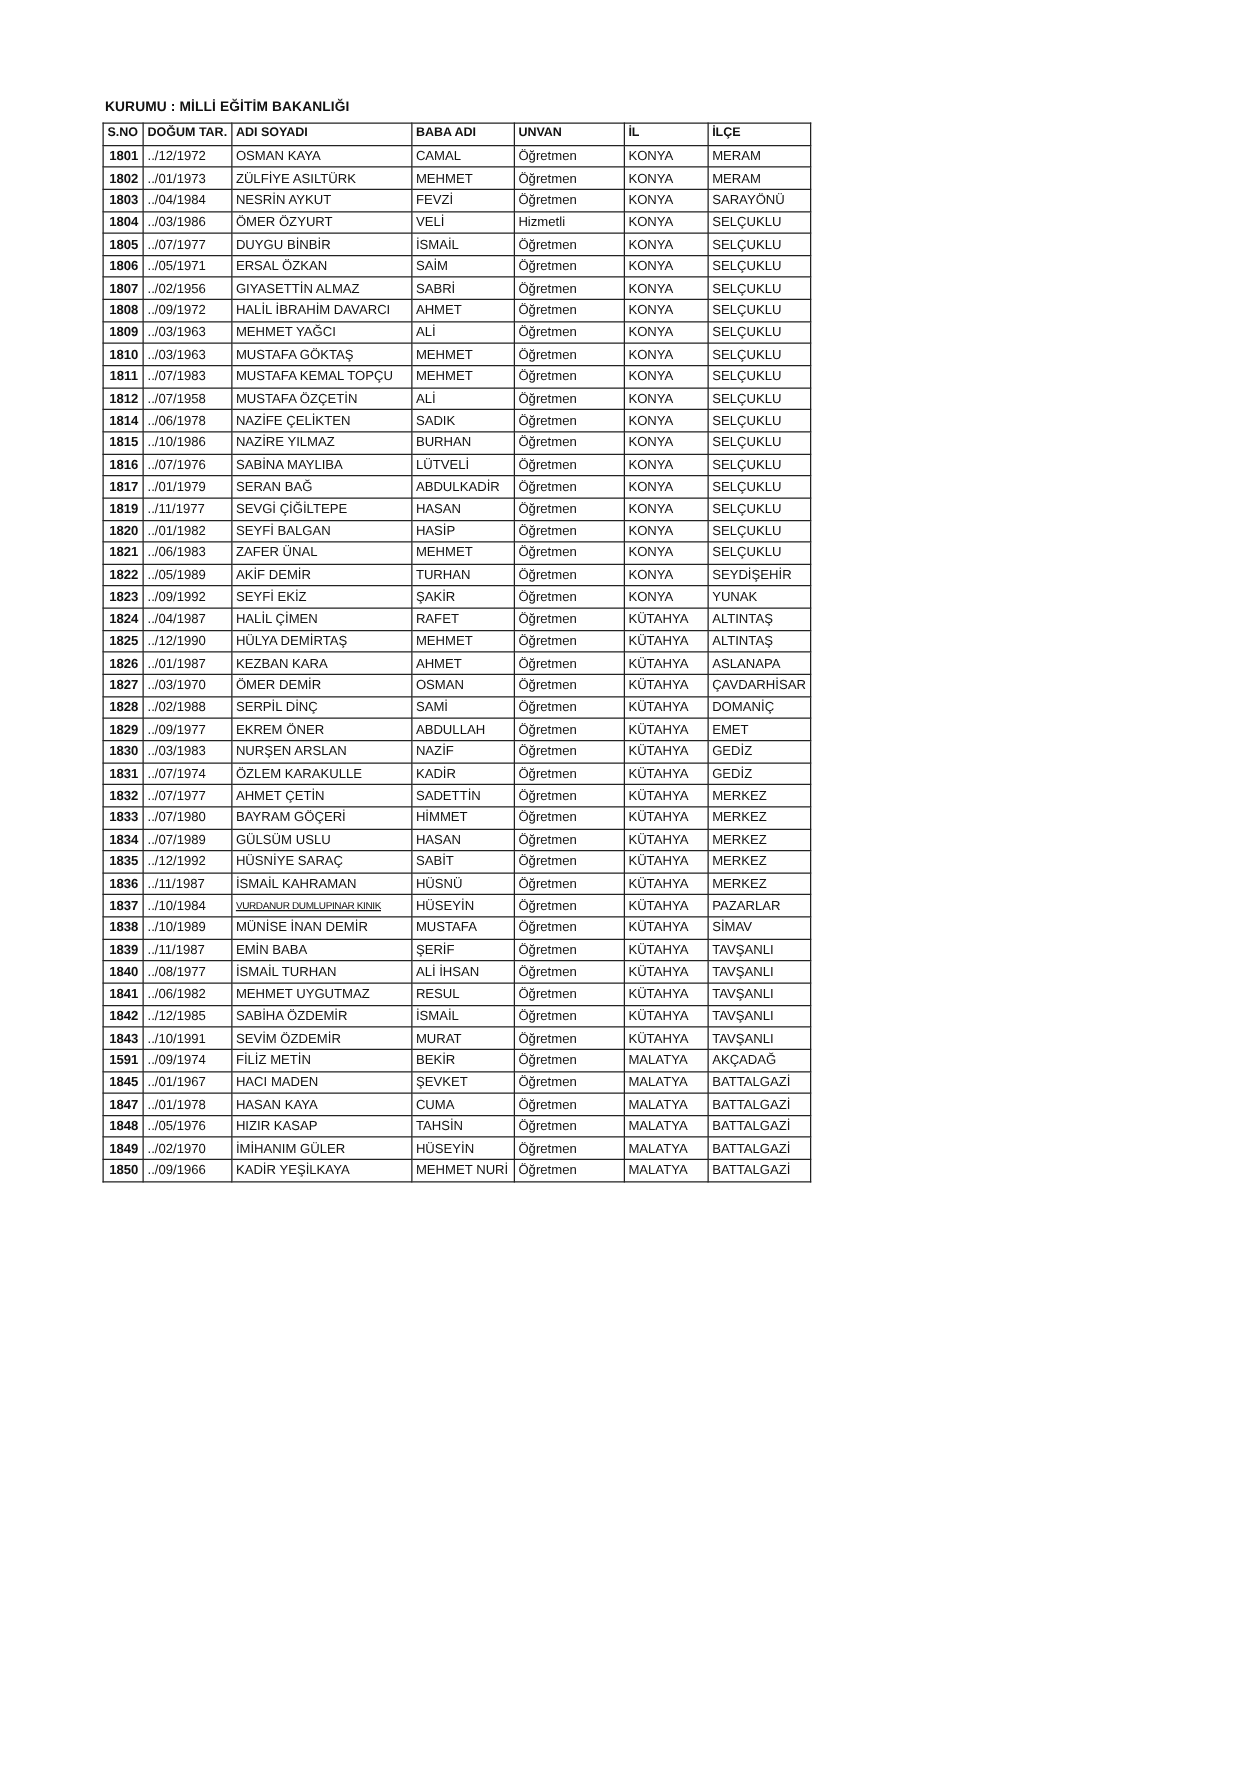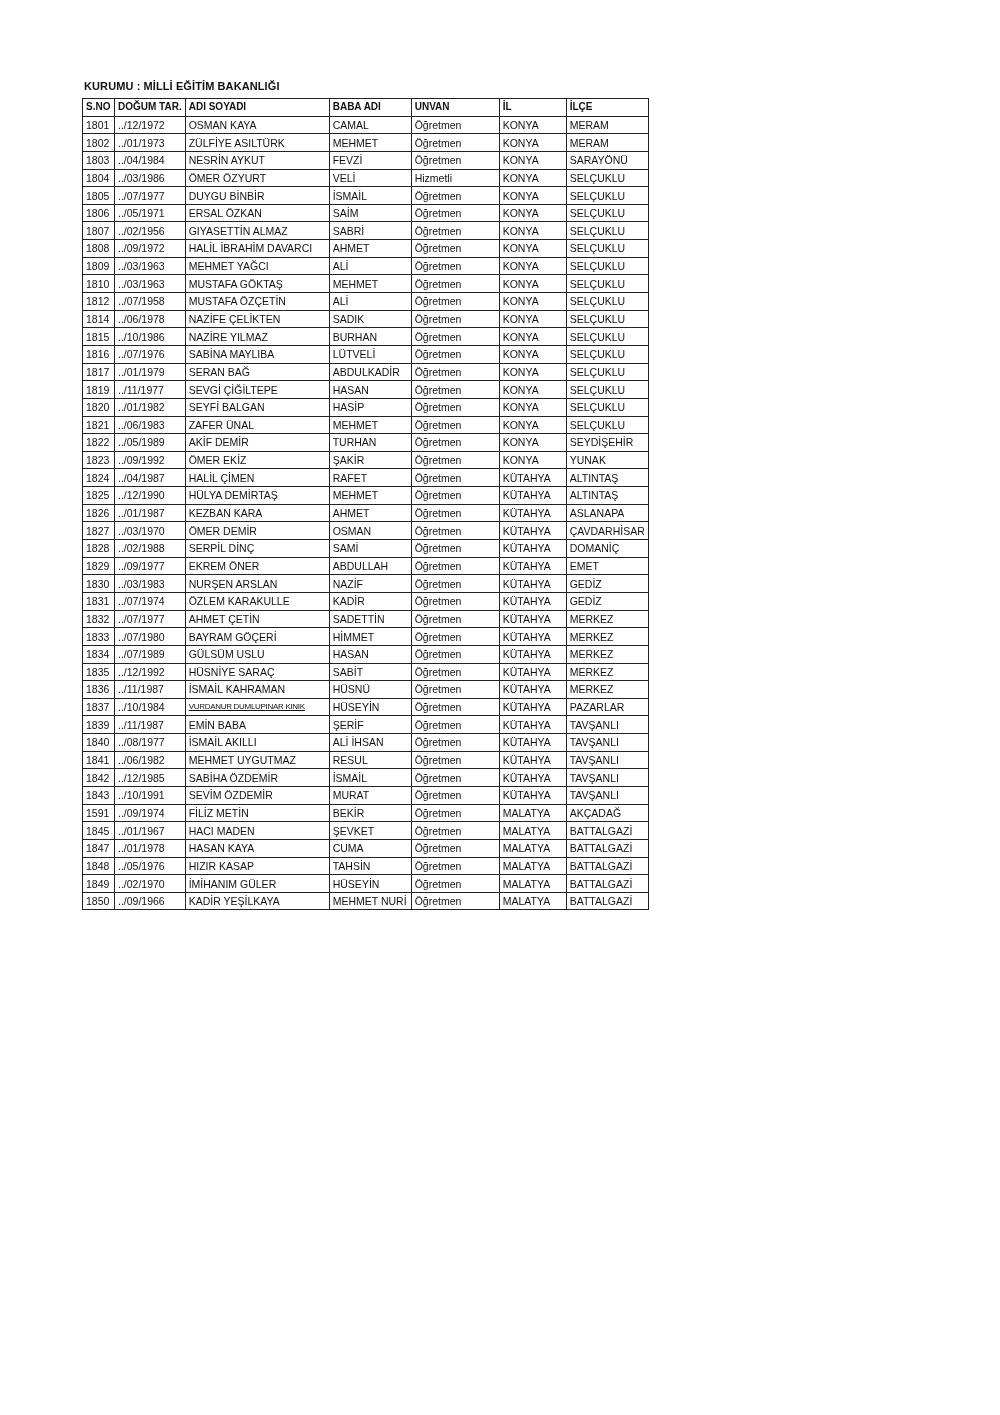--- a/index.html
+++ b/index.html
@@ -1,21 +1,21 @@
 <!DOCTYPE html>
 <html><head>
 <meta charset="utf-8">
 <style>
   html, body { margin:0; padding:0; background:#ffffff; }
   body { width:1000px; height:1415px; position:relative; overflow:hidden; font-family:"Liberation Sans", sans-serif; color:#111; }
   .title { position:absolute; left:84px; top:80px; font-size:11px; font-weight:bold; letter-spacing:0.1px; }
   table { position:absolute; left:82px; top:98px; border-collapse:collapse; font-size:10.5px; table-layout:fixed; }
   td, th { border:1px solid #222; padding:0 3px; height:16.65px; line-height:16px; white-space:nowrap; overflow:hidden; text-align:left; font-weight:normal; }
   th { font-weight:bold; font-size:10px; }
-  td.sno { text-align:left; padding-right:2px; }
+  td.sno { text-align:center; padding-right:2px;font-weight:bold; }
   col.c1 { width:32px; } col.c2 { width:66px; } col.c3 { width:144px; } col.c4 { width:82px; } col.c5 { width:88px; } col.c6 { width:67px; } col.c7 { width:82px; }
   td.small { font-size:8px; letter-spacing:-0.3px;text-decoration:underline; }
 </style>
 </head>
 <body>
 
 <div class="title">KURUMU : MİLLİ EĞİTİM BAKANLIĞI</div>
 
 <table>
   <colgroup>
@@ -123,20 +123,29 @@
       <tr>
         <td class="sno">1810</td>
         <td>../03/1963</td>
         <td>MUSTAFA GÖKTAŞ</td>
         <td>MEHMET</td>
         <td>Öğretmen</td>
         <td>KONYA</td>
         <td>SELÇUKLU</td>
       </tr>
       <tr>
+        <td class="sno">1811</td>
+        <td>../07/1983</td>
+        <td>MUSTAFA KEMAL TOPÇU</td>
+        <td>MEHMET</td>
+        <td>Öğretmen</td>
+        <td>KONYA</td>
+        <td>SELÇUKLU</td>
+      </tr>
+      <tr>
         <td class="sno">1812</td>
         <td>../07/1958</td>
         <td>MUSTAFA ÖZÇETİN</td>
         <td>ALİ</td>
         <td>Öğretmen</td>
         <td>KONYA</td>
         <td>SELÇUKLU</td>
       </tr>
       <tr>
         <td class="sno">1814</td>
@@ -206,21 +215,21 @@
         <td>../05/1989</td>
         <td>AKİF DEMİR</td>
         <td>TURHAN</td>
         <td>Öğretmen</td>
         <td>KONYA</td>
         <td>SEYDİŞEHİR</td>
       </tr>
       <tr>
         <td class="sno">1823</td>
         <td>../09/1992</td>
-        <td>ÖMER EKİZ</td>
+        <td>SEYFİ EKİZ</td>
         <td>ŞAKİR</td>
         <td>Öğretmen</td>
         <td>KONYA</td>
         <td>YUNAK</td>
       </tr>
       <tr>
         <td class="sno">1824</td>
         <td>../04/1987</td>
         <td>HALİL ÇİMEN</td>
         <td>RAFET</td>
@@ -339,32 +348,41 @@
       <tr>
         <td class="sno">1837</td>
         <td>../10/1984</td>
         <td class="small">VURDANUR DUMLUPINAR KINIK</td>
         <td>HÜSEYİN</td>
         <td>Öğretmen</td>
         <td>KÜTAHYA</td>
         <td>PAZARLAR</td>
       </tr>
       <tr>
+        <td class="sno">1838</td>
+        <td>../10/1989</td>
+        <td>MÜNİSE İNAN DEMİR</td>
+        <td>MUSTAFA</td>
+        <td>Öğretmen</td>
+        <td>KÜTAHYA</td>
+        <td>SİMAV</td>
+      </tr>
+      <tr>
         <td class="sno">1839</td>
         <td>../11/1987</td>
         <td>EMİN BABA</td>
         <td>ŞERİF</td>
         <td>Öğretmen</td>
         <td>KÜTAHYA</td>
         <td>TAVŞANLI</td>
       </tr>
       <tr>
         <td class="sno">1840</td>
         <td>../08/1977</td>
-        <td>İSMAİL AKILLI</td>
+        <td>İSMAİL TURHAN</td>
         <td>ALİ İHSAN</td>
         <td>Öğretmen</td>
         <td>KÜTAHYA</td>
         <td>TAVŞANLI</td>
       </tr>
       <tr>
         <td class="sno">1841</td>
         <td>../06/1982</td>
         <td>MEHMET UYGUTMAZ</td>
         <td>RESUL</td>

